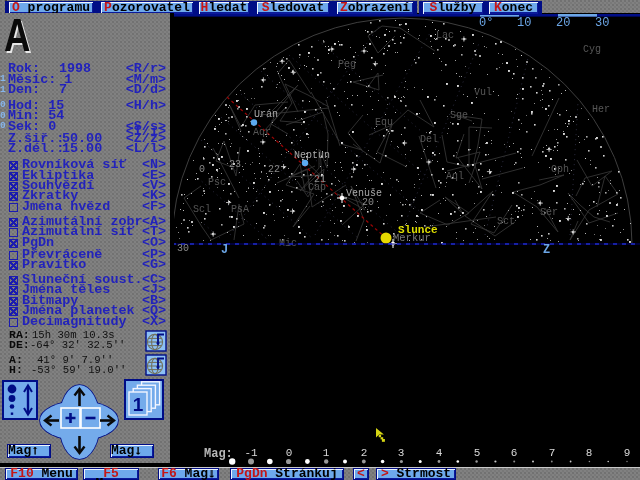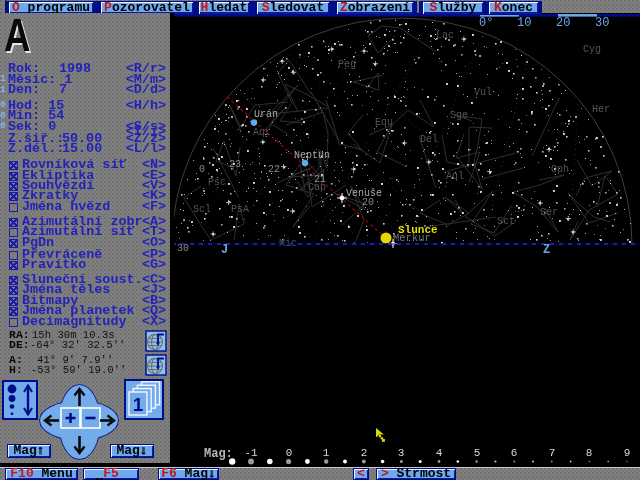--- a/index.html
+++ b/index.html
@@ -28,21 +28,21 @@
 .cb.x { background-image:linear-gradient(45deg,rgba(0,0,0,0) 40%,#1b1bb0 40%,#1b1bb0 60%,rgba(0,0,0,0) 60%),
   linear-gradient(-45deg,rgba(0,0,0,0) 40%,#1b1bb0 40%,#1b1bb0 60%,rgba(0,0,0,0) 60%); }
 #logoA { position:absolute; left:4px; top:14px; font:bold 47px "Liberation Sans",sans-serif;
   color:#0a0a0a; transform:scaleX(0.78); transform-origin:0 0; text-shadow:2px 2px 0 #e8e8e8; line-height:42px; }
 #logo1 { position:absolute; left:29px; top:22px; font:bold 24px "Liberation Sans",sans-serif;
   color:#0a0a0a; text-shadow:2px 2px 0 #e8e8e8; line-height:19px; letter-spacing:2.6px; }
 #logo2 { position:absolute; left:39px; top:42.5px; font:bold 13.8px "Liberation Sans",sans-serif;
   color:#0a0a0a; text-shadow:1px 1px 0 #dcdcdc; line-height:11px; }
 .magbtn { position:absolute; height:14px; background:#6ea9ec; border:1px solid #000d86;
   box-shadow:inset 1px 1px 0 #eef4ff, inset -1px -1px 0 #0b1a9a;
-  font:bold 13px "Liberation Mono",monospace; color:#000; text-align:center; line-height:12px; }
+  font:bold 13px "Liberation Mono",monospace; color:#000; text-align:left; line-height:12px; }
 #botbar { position:absolute; left:0; top:467px; width:640px; height:13px; border-top:1px solid #c8c8c8; }
 .bbtn { position:absolute; top:468px; height:12px; background:#6ea9ec; border:1px solid #000d86;
   box-shadow:inset 1px 1px 0 #eef4ff, inset -1px -1px 0 #0b1a9a;
   font:bold 13px "Liberation Mono",monospace; color:#000; text-align:center; line-height:10px; }
 .cl { font:10px "Liberation Mono",monospace; fill:#565656; }
 .ra { font:10px "Liberation Mono",monospace; fill:#8a8a8a; }
 .pl { font:10px "Liberation Mono",monospace; fill:#a8a8a8; }
 .sun { font:bold 11px "Liberation Mono",monospace; fill:#dede00; }
 .mk { font:10.5px "Liberation Mono",monospace; fill:#787878; }
 .az { font:bold 12px "Liberation Mono",monospace; fill:#6ca6e6; }
@@ -1287,15 +1287,16 @@
 <line x1="148.4" y1="369.6" x2="161.6" y2="369.6" stroke="#72725e" stroke-width="1.1"></line>
 <polyline points="164,358.5 158,358.5 158,367" fill="none" stroke="#000d86" stroke-width="1.8"></polyline>
 <polygon points="156,366.5 160,366.5 158,370" fill="#000d86"></polygon>
 </svg>
 <div class="magbtn" style="left:7px;top:444px;width:44px">Mag<span class="aw">↑</span></div>
 <div class="magbtn" style="left:110px;top:444px;width:44px">Mag<span class="aw">↓</span></div>
 <div id="botbar" class="dither"></div>
 <div class="bbtn" style="left:5px;width:73px"><span class="r">F10</span> Menu</div>
 <div class="bbtn" style="left:83px;width:56px"><span class="r">F5</span> Mag<span class="aw">↑</span></div>
 <div class="bbtn" style="left:158px;width:61px"><span class="r">F6</span> Mag<span class="aw">↓</span></div>
+<div class="bbtn" style="left:230px;width:114px"><span class="r">PgDn</span> Stránkuj</div>
 <div class="bbtn" style="left:353px;width:16px"><span class="r">&lt;</span></div>
 <div class="bbtn" style="left:376px;width:80px"><span class="r">&gt;</span> Strmost</div>
 </div>
 
 </body></html>

